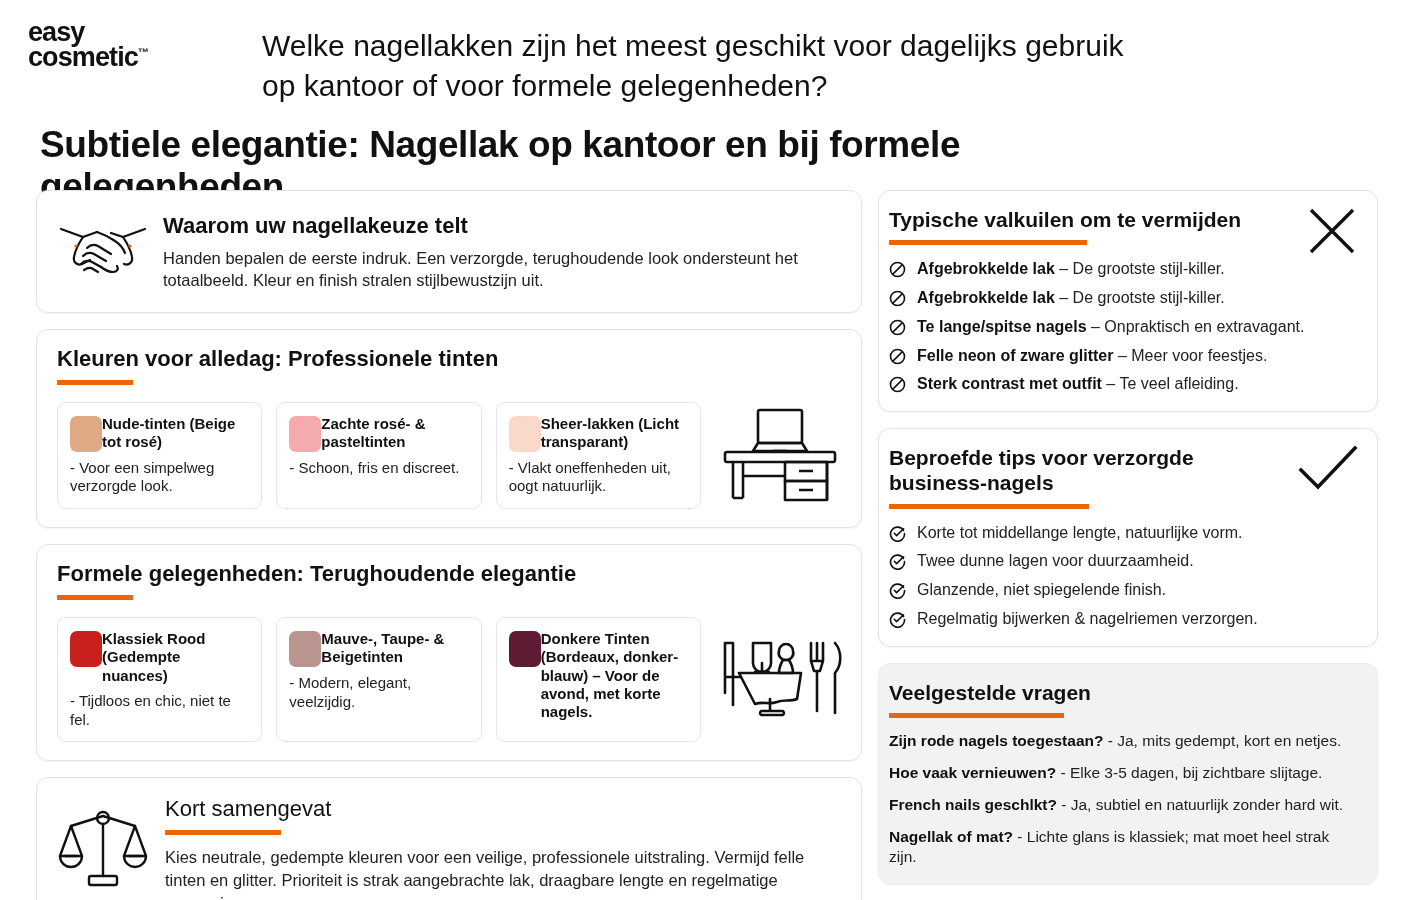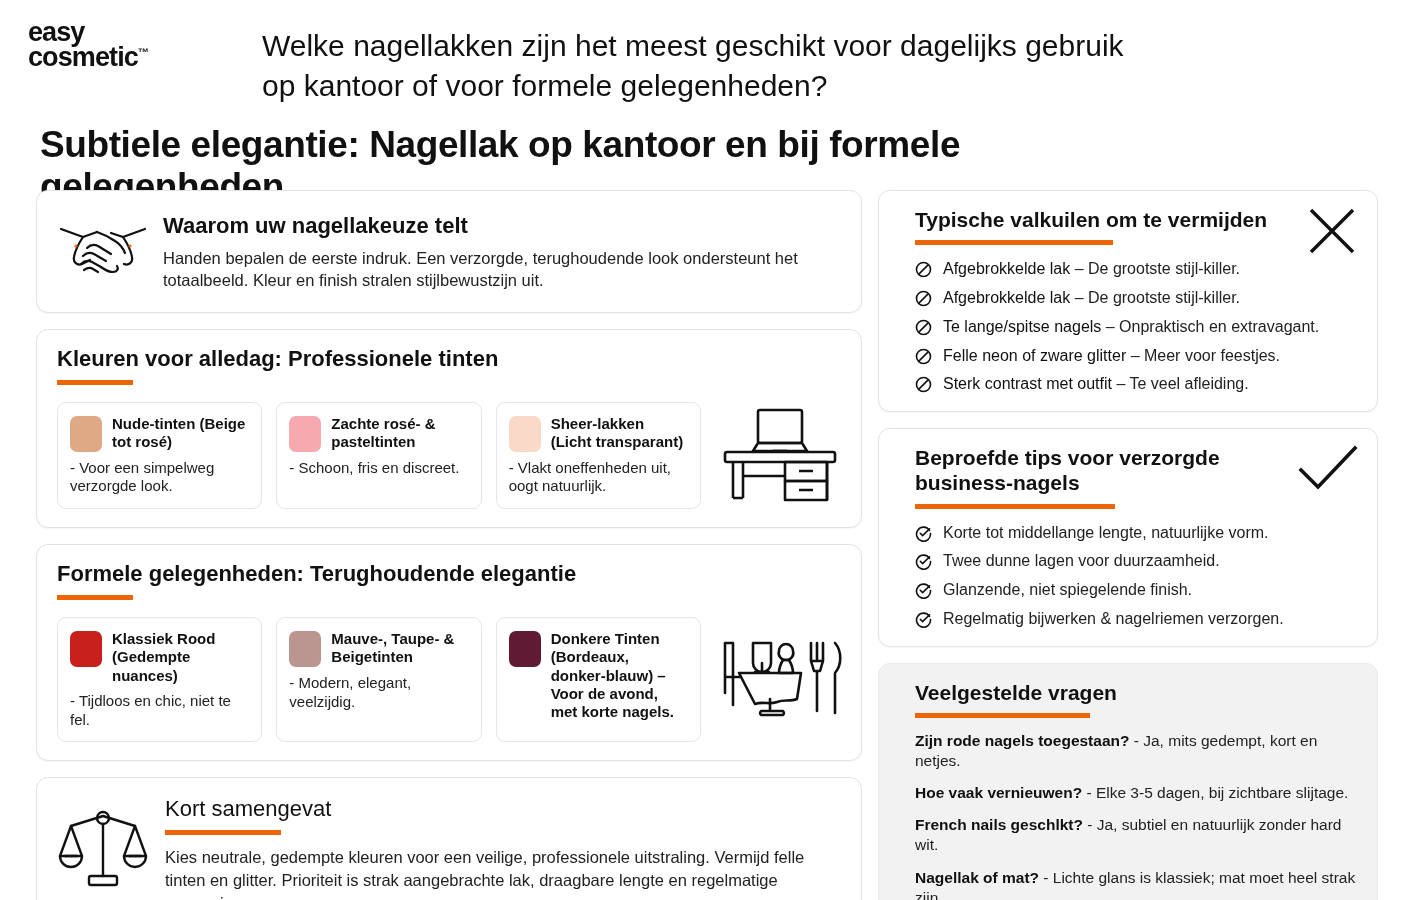--- a/index.html
+++ b/index.html
@@ -109,58 +109,58 @@
   .swatch-cards { display: flex; gap: 14px; flex: 1; }
 
   .swatch-card {
     flex: 1;
     border: 1.5px solid #e6e6e6;
     border-radius: 9px;
     padding: 12px 12px 12px 12px;
     min-height: 92px;
     background: #fff;
   }
-  .swatch-top { display: flex; align-items: flex-start; gap: 10px; }
+  .swatch-top { display: flex; align-items: flex-start; }
   .swatch-chip {
     width: 32px; height: 36px; border-radius: 7px; flex: 0 0 32px; margin-top: 1px;
   }
   .swatch-name { font-size: 15px; font-weight: bold; line-height: 1.22; color: #111; }
   .swatch-desc { font-size: 15px; line-height: 1.25; color: #222; margin-top: 7px; }
 
   .sec-illus { flex: 0 0 130px; display: flex; justify-content: center; align-items: center; padding-top: 4px; }
 
   
   .summary { display: flex; align-items: flex-start; padding: 18px 22px 20px 20px; }
   .summary-icon { flex: 0 0 100px; padding-top: 8px; }
   .summary-body { padding-left: 8px; }
   .summary-title { font-size: 22px; font-weight: normal; color: #111; }
   .summary-bar { width: 116px; height: 5px; background: #ec6608; margin-top: 8px; margin-bottom: 11px; }
   .summary-text { font-size: 16.5px; line-height: 1.37; color: #222; max-width: 680px; }
 
   
-  .rcard { padding: 16px 18px 16px 36px; position: relative; }
+  .rcard { padding: 16px 18px 16px 10px; position: relative; }
   .rcard-head {
     font-size: 21px; font-weight: bold; color: #111; line-height: 1.2; padding-right: 68px;
   }
   .rcard-bar { height: 5px; background: #ec6608; margin-top: 8px; }
   .bar-w1 { width: 198px; }
   .bar-w2 { width: 175px; }
   .bar-w3 { width: 200px; }
   .rcard-corner {
     position: absolute; right: 18px; top: 14px;
   }
 
   .list { margin-top: 14px; }
   .list-item {
     display: flex; align-items: flex-start; gap: 9px;
     font-size: 16px; line-height: 1.3; margin-bottom: 8px; color: #222;
   }
   .list-item:last-child { margin-bottom: 0; }
   .li-icon { flex: 0 0 19px; padding-top: 2px; }
-  .li-strong { font-weight: normal; color: #111; }
+  .li-strong { font-weight: bold; color: #111; }
 
   .faq-list { margin-top: 13px; }
   .faq-item {
     font-size: 15.5px; line-height: 1.3; margin-bottom: 12px; color: #222;
   }
   .faq-item:last-child { margin-bottom: 0; }
   .faq-q { font-weight: bold; color: #111; }
 
   svg { display: block; }
 </style>

